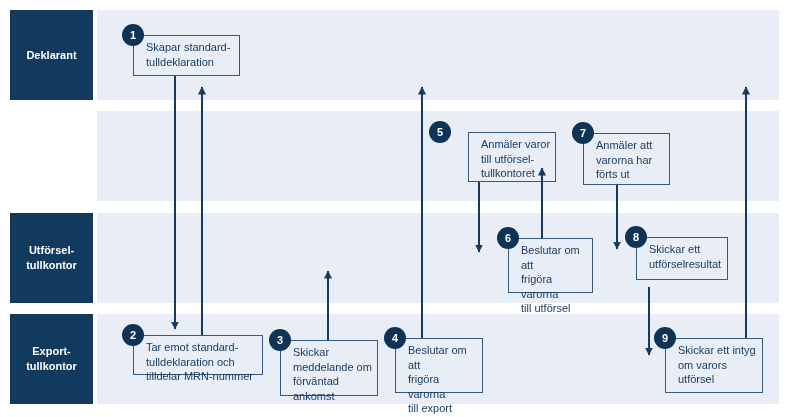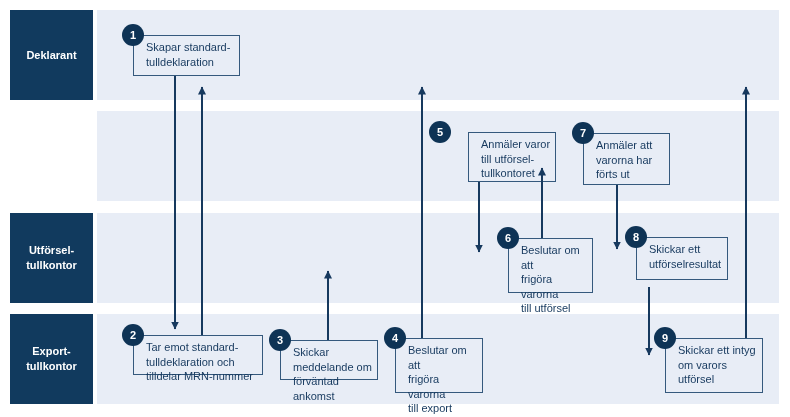--- a/index.html
+++ b/index.html
@@ -67,21 +67,21 @@
     color: #ffffff;
     font-size: 11px;
     font-weight: bold;
     text-align: center;
     line-height: 22px;
     z-index: 3;
   }
   
   .box-1 { left: 133px; top: 35px;  width: 107px; height: 41px; }
   .box-2 { left: 133px; top: 335px; width: 130px; height: 40px; }
-  .box-3 { left: 280px; top: 340px; width: 98px;  height: 40px; }
+  .box-3 { left: 280px; top: 340px; width: 98px;  height: 56px; }
   .box-4 { left: 395px; top: 338px; width: 88px;  height: 55px; }
   .box-5 { left: 440px; top: 132px; width: 88px;  height: 50px; margin-left: 28px; }
   .box-6 { left: 508px; top: 238px; width: 85px;  height: 55px; }
   .box-7 { left: 583px; top: 133px; width: 87px;  height: 52px; }
   .box-8 { left: 636px; top: 237px; width: 92px;  height: 43px; }
   .box-9 { left: 665px; top: 338px; width: 98px;  height: 55px; }
   .bdg-1 { left: 122px; top: 24px; }
   .bdg-2 { left: 122px; top: 324px; }
   .bdg-3 { left: 269px; top: 329px; }
   .bdg-4 { left: 384px; top: 327px; }

